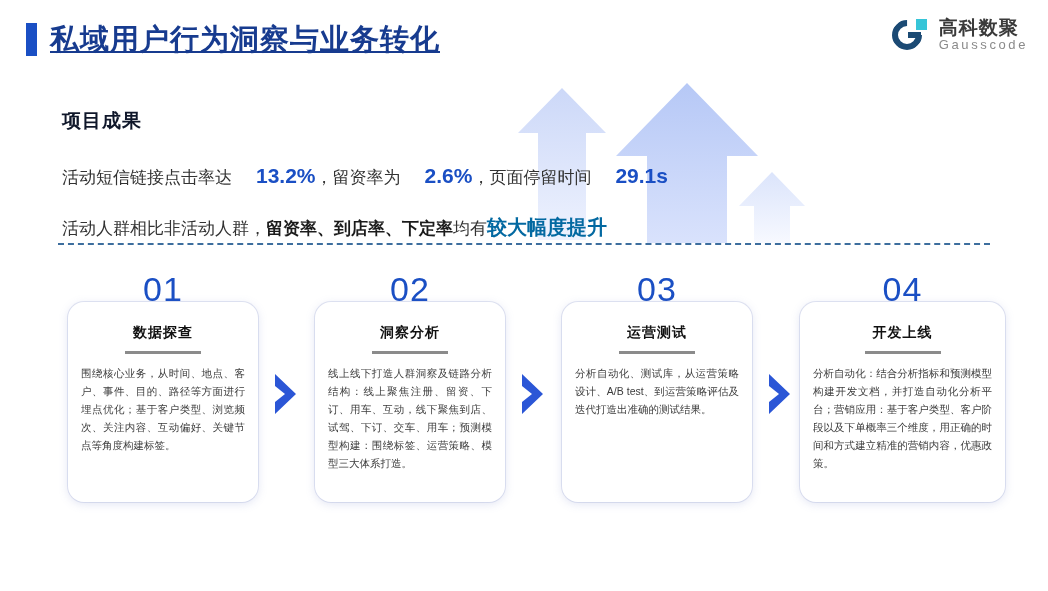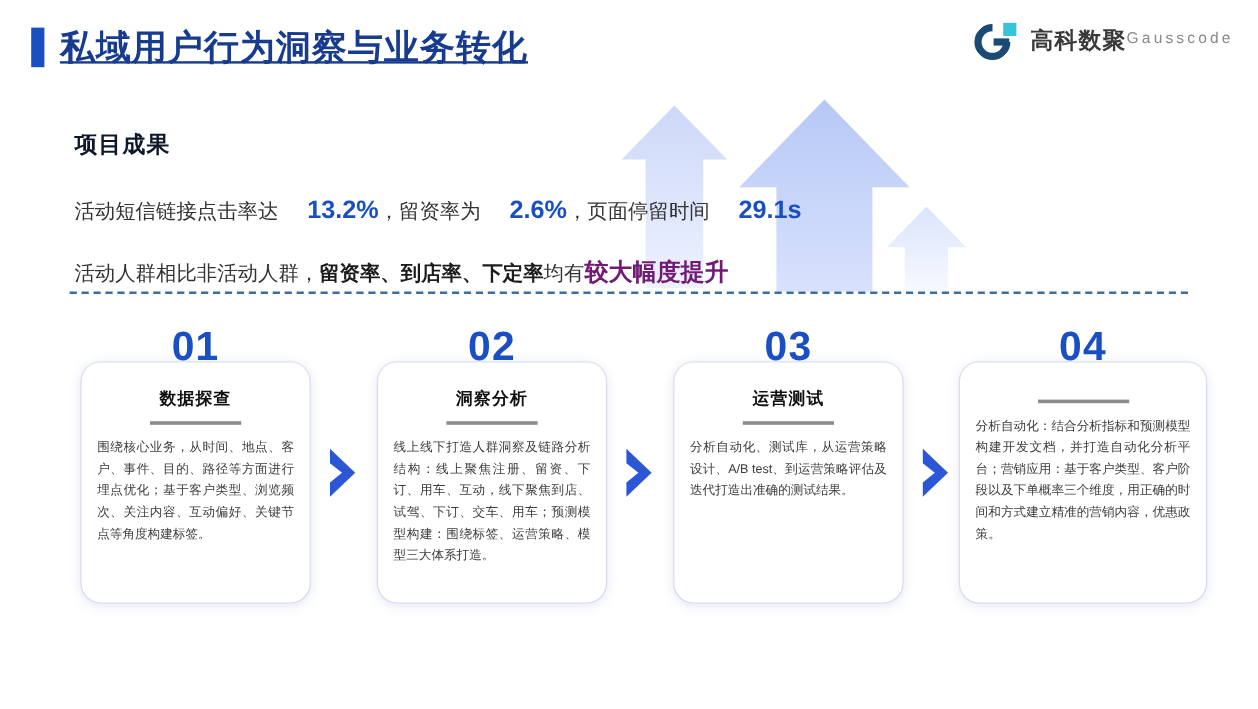--- a/index.html
+++ b/index.html
@@ -49,56 +49,56 @@
   .logo-bar {
     position: absolute; left: 16px; top: 16px;
     width: 13px; height: 6px;
     background: #1b4a74;
   }
   .logo-sq {
     position: absolute; left: 24px; top: 3px;
     width: 11px; height: 11px;
     background: #36c5d8;
   }
-  .logo-text { display: flex; flex-direction: row; line-height: 1.05; }
+  .logo-text { display: flex; flex-direction: column; line-height: 1.05; }
   .logo-cn { font-size: 19px; font-weight: bold; color: #3a3a3a; letter-spacing: 1px; }
   .logo-en { font-size: 13px; color: #8a8a8a; letter-spacing: 2.6px; }
 
   
   .arrows { position: absolute; left: 0; top: 0; width: 1048px; height: 260px; pointer-events: none; }
 
   
   .results { position: absolute; left: 62px; top: 108px; width: 780px; }
   .results-heading {
     font-size: 19px; font-weight: bold; color: #0f172a;
     letter-spacing: 1px; margin-bottom: 22px;
   }
   .results-line {
     font-size: 17px; color: #333333; line-height: 1.9;
     white-space: nowrap;
   }
   .results-line + .results-line { margin-top: 12px; }
   .hl { color: #1a4fc4; font-weight: bold; font-size: 21px; margin-left: 24px; }
   .bd { font-weight: bold; color: #1b1b1b; }
-  .hl-big { color: #701a75; font-weight: bold; font-size: 20px; margin-top: 39px; }
+  .hl-big { color: #0369a1; font-weight: bold; font-size: 20px; margin-top: 39px; }
 
   .divider {
     position: absolute; left: 58px; top: 243px;
     width: 932px; height: 0;
     border-top: 2px dashed #3d6e9e;
   }
 
   
   .steps { position: absolute; left: 0; top: 272px; width: 1048px; height: 240px; }
   .step { position: absolute; top: 30px; width: 190px; height: 200px; }
   .step-4 { width: 205px; }
   .step-num {
     position: absolute; top: -32px; left: 0; width: 100%;
     text-align: center;
-    font-size: 34px; font-weight: bold; color: #1a4fc4;
+    font-size: 34px; font-weight: normal; color: #1a4fc4;
     letter-spacing: 1px;
   }
   .card {
     position: absolute; left: 0; top: 0; width: 100%; height: 200px;
     background: #ffffff;
     border-radius: 16px;
     box-shadow: 0 2px 10px rgba(120,130,200,0.22), 0 0 0 1px rgba(225,228,242,0.9);
     padding: 22px 13px 10px 13px;
   }
   .card-title {
@@ -212,19 +212,20 @@
       </div>
     </div>
 
     <svg class="chevron" style="left:766px;" viewBox="0 0 26 44">
       <polygon points="3,2 24,22 3,42 3,30 13,22 3,14" fill="#2b56d6"></polygon>
     </svg>
 
     <div class="step step-4" style="left:800px;">
       <div class="step-num">04</div>
       <div class="card">
+        <div class="card-title">开发上线</div>
         <div class="card-rule"></div>
         <div class="card-body">分析自动化：结合分析指标和预测模型构建开发文档，并打造自动化分析平台；营销应用：基于客户类型、客户阶段以及下单概率三个维度，用正确的时间和方式建立精准的营销内容，优惠政策。</div>
       </div>
     </div>
 
   </div>
 </div>
 
 </body></html>

